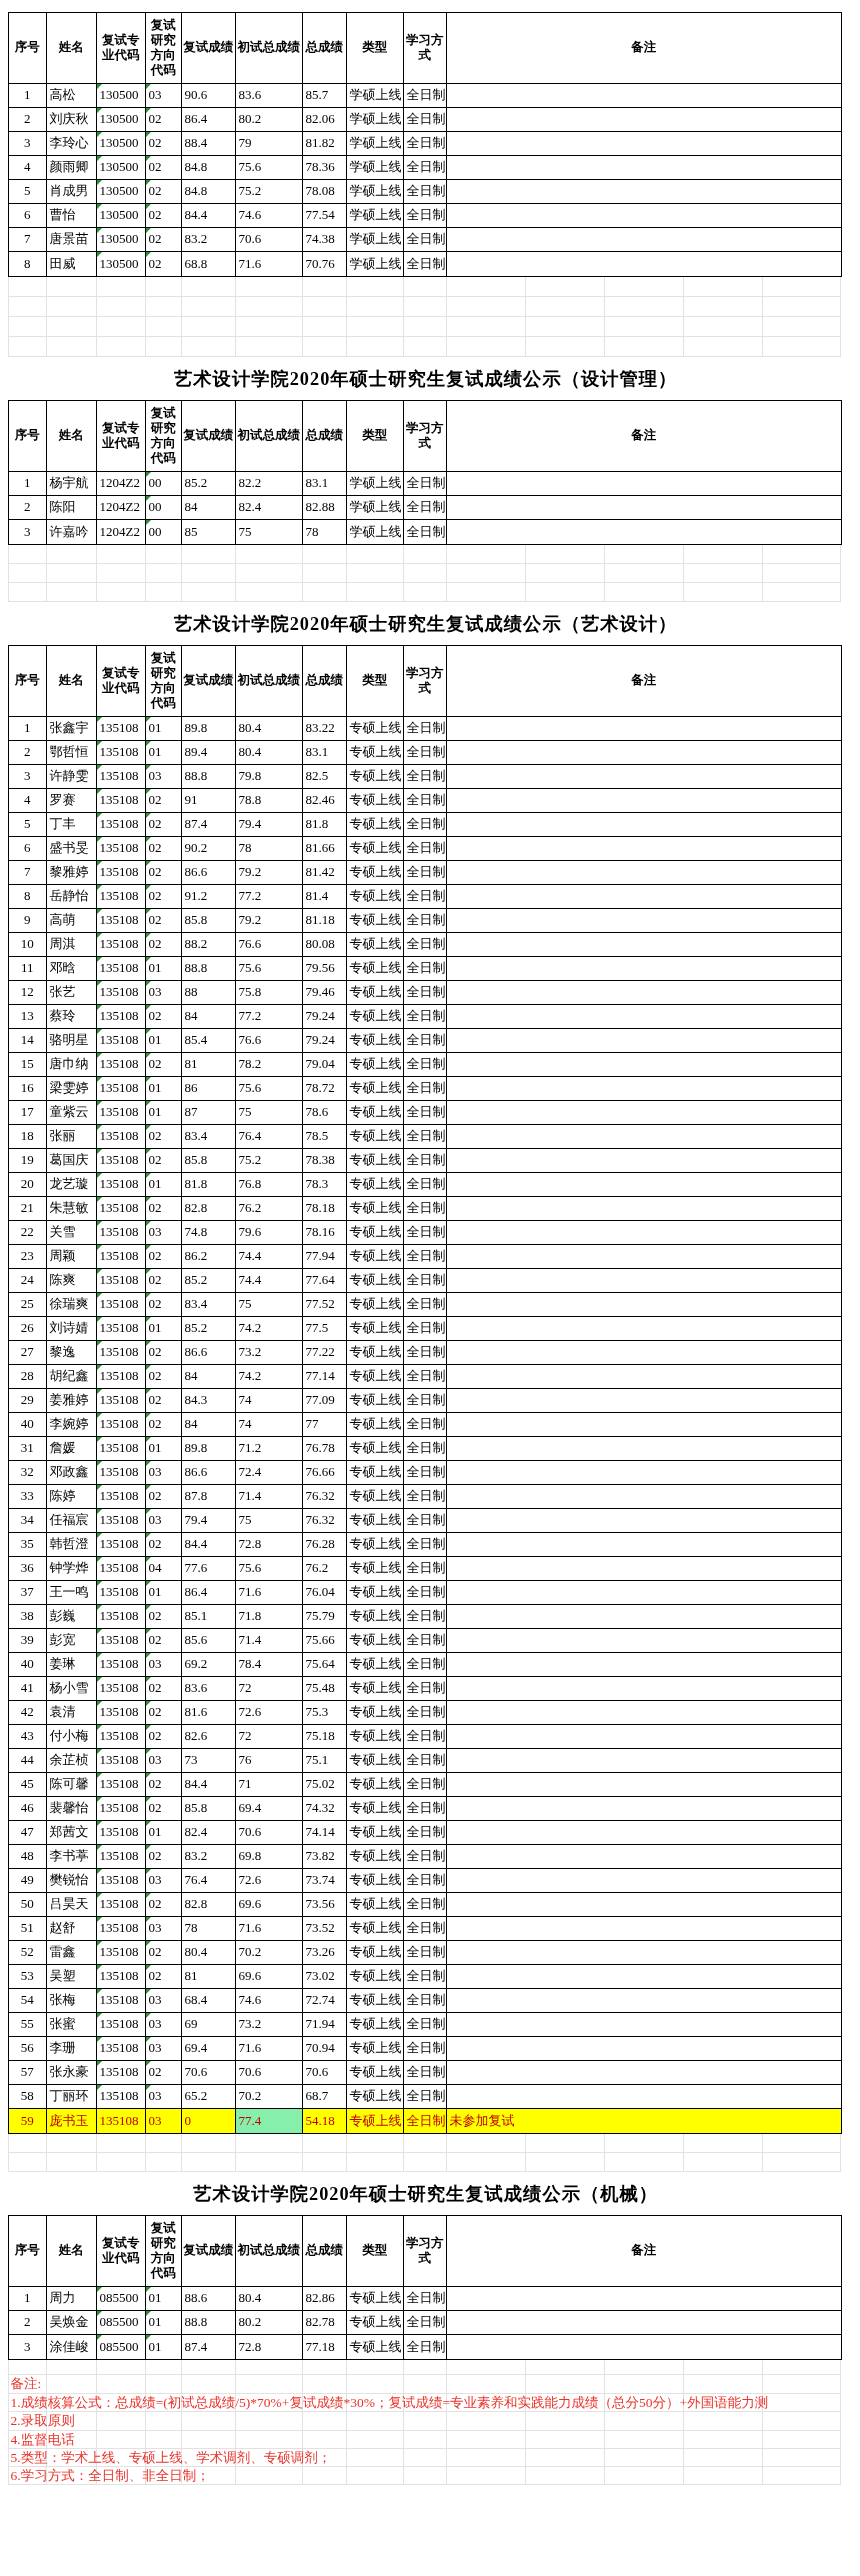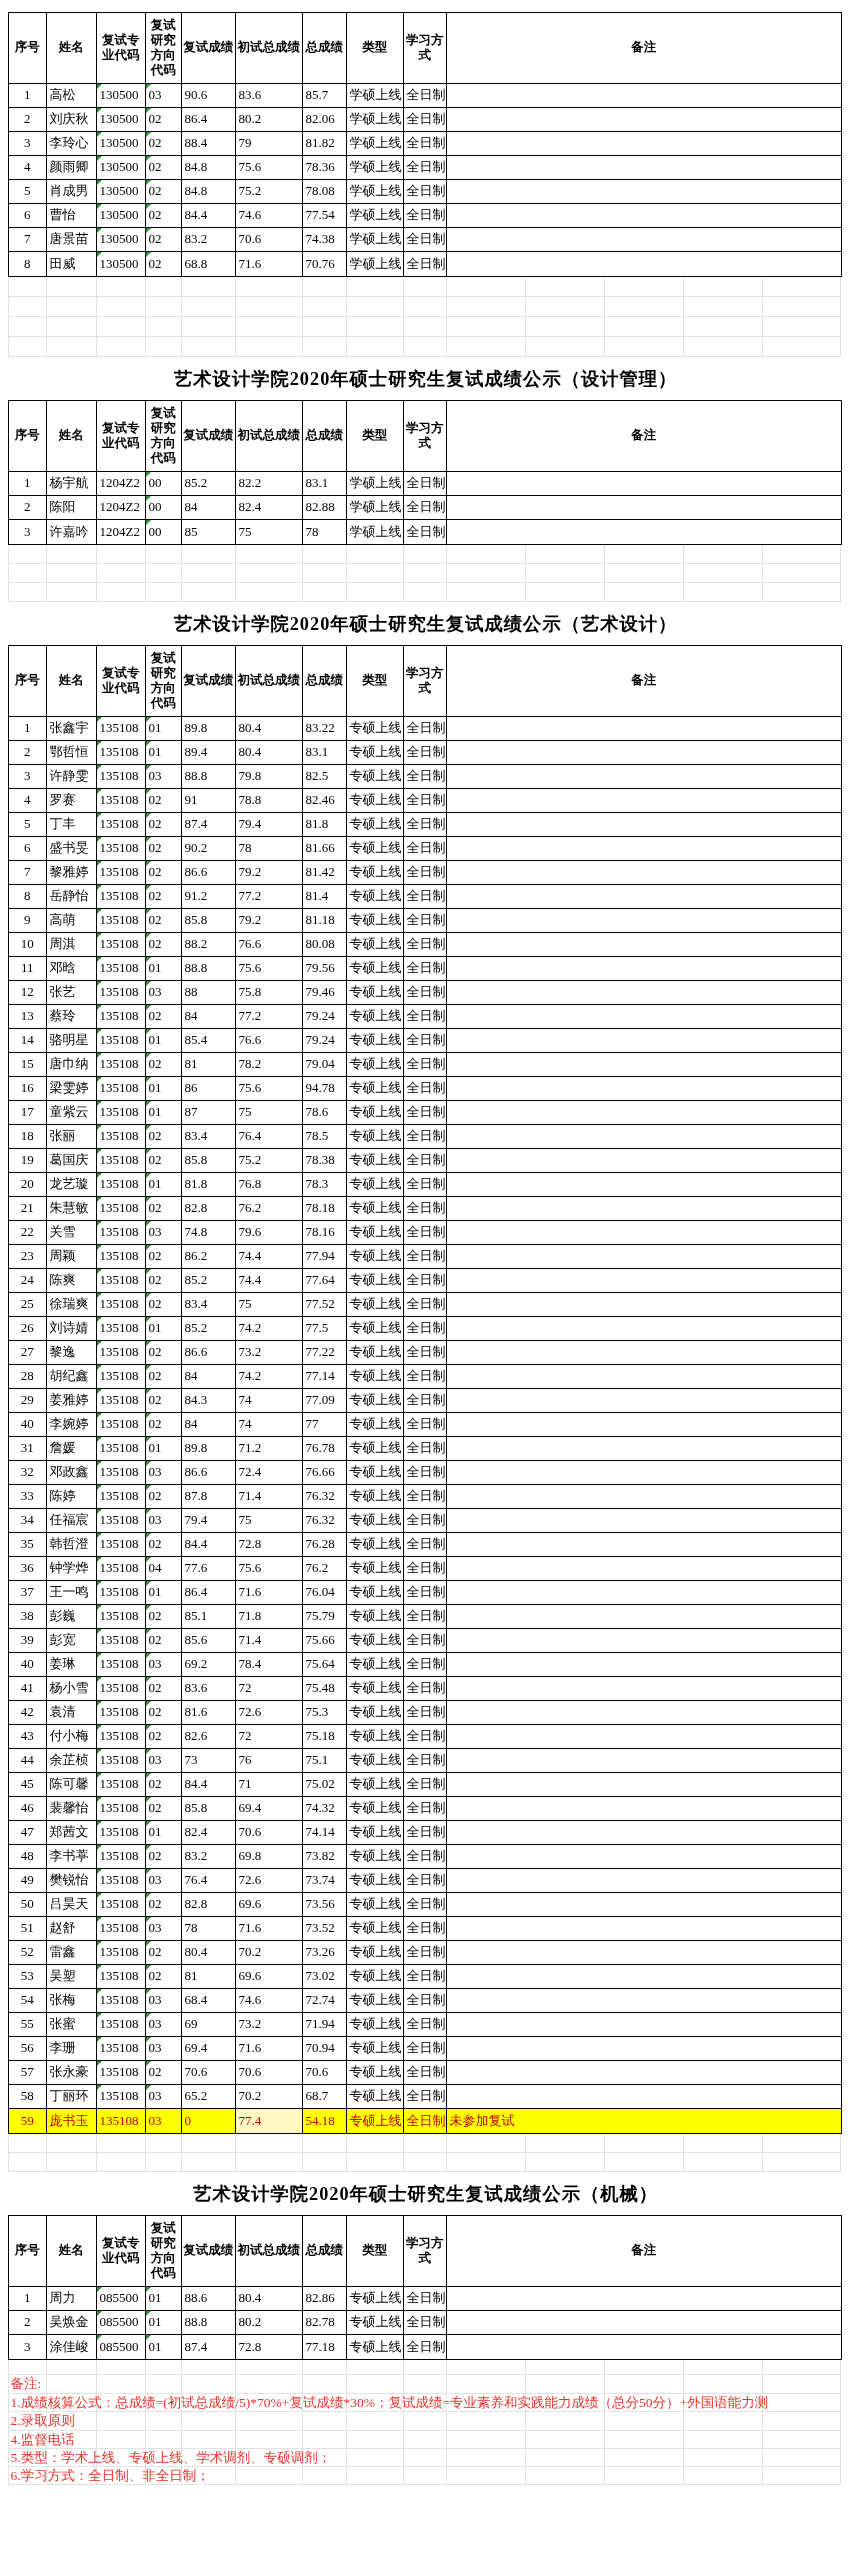--- a/index.html
+++ b/index.html
@@ -1029,21 +1029,21 @@
           <span>01</span>
           <span class="tri"></span>
         </div>
         <div class="dcell c4">
           <span>86</span>
         </div>
         <div class="dcell c5">
           <span>75.6</span>
         </div>
         <div class="dcell c6">
-          <span>94.78</span>
+          <span>78.72</span>
         </div>
         <div class="dcell c7">
           <span>专硕上线</span>
         </div>
         <div class="dcell c8">
           <span>全日制</span>
         </div>
         <div class="dcell c9 lc">
           <span></span>
         </div>
@@ -2399,21 +2399,21 @@
         </div>
         <div class="dcell c2 lrow" style="background: rgb(255, 255, 0); color: rgb(192, 0, 0);">
           <span>135108</span>
         </div>
         <div class="dcell c3 lrow" style="background: rgb(255, 255, 0); color: rgb(192, 0, 0);">
           <span>03</span>
         </div>
         <div class="dcell c4 lrow" style="background: rgb(255, 255, 0); color: rgb(192, 0, 0);">
           <span>0</span>
         </div>
-        <div class="dcell c5 lrow" style="background: #fef9c3; color: rgb(192, 0, 0);">
+        <div class="dcell c5 lrow" style="background: #86efac; color: rgb(192, 0, 0);">
           <span>77.4</span>
         </div>
         <div class="dcell c6 lrow" style="background: rgb(255, 255, 0); color: rgb(192, 0, 0);">
           <span>54.18</span>
         </div>
         <div class="dcell c7 lrow" style="background: rgb(255, 255, 0); color: rgb(192, 0, 0);">
           <span>专硕上线</span>
         </div>
         <div class="dcell c8 lrow" style="background: rgb(255, 255, 0); color: rgb(192, 0, 0);">
           <span>全日制</span>

